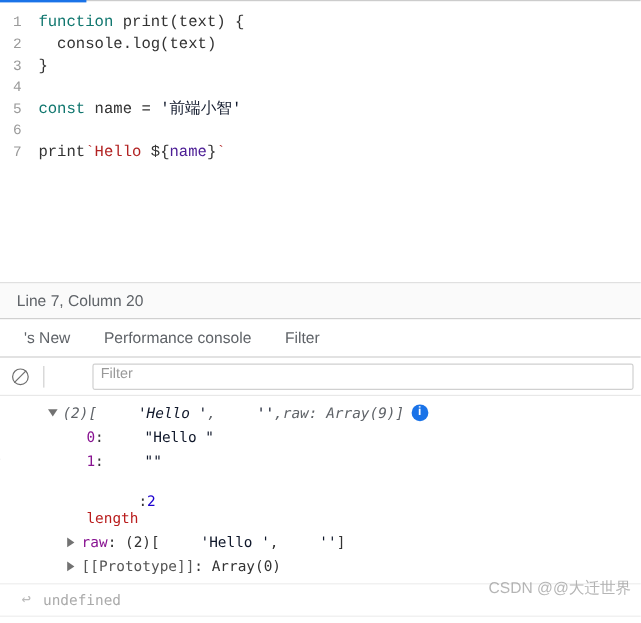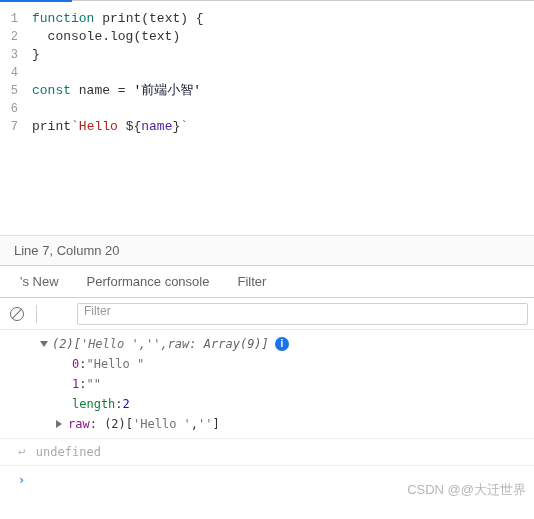--- a/index.html
+++ b/index.html
@@ -82,24 +82,24 @@
 .arrow {
   display: inline-block; width: 0; height: 0; margin-right: 4px;
   border-left: 4px solid transparent; border-right: 4px solid transparent;
 }
 .arrow.down { border-top: 6px solid #727272; }
 .arrow.right {
   border-top: 4px solid transparent; border-bottom: 4px solid transparent;
   border-left: 6px solid #727272; border-right: 0; margin-right: 6px;
 }
 .idx { color: #881391; }
-.strv { color: #737373; }
+.strv { color: #0f172a; margin-left: 34px; }
 .dim { color: #5f6368; font-style: italic; }
 .num { color: #1c00cf; }
-.len { color: #15803d; }
+.len { color: #b91c1c; margin-top: 28px; }
 .info-icon {
   display: inline-flex; width: 14px; height: 14px; border-radius: 50%;
   background: #1a73e8; color: #fff; font-size: 10px; font-weight: bold;
   align-items: center; justify-content: center; margin-left: 6px;
   font-style: normal; font-family: Arial;
 }
 .ret-row {
   display: flex; align-items: center; padding: 3px 0 3px 18px;
   border-bottom: 1px solid #eee; color: #aaa;
 }
@@ -187,20 +187,25 @@
     <div class="row indent1">
       <span class="arrow right"></span>
       <span class="idx">raw</span>
       <span>: (2) </span>
       <span>[</span>
         <span class="strv">'Hello '</span>
         <span>, </span>
         <span class="strv">''</span>
         <span>]</span>
     </div>
+    <div class="row indent1">
+      <span class="arrow right"></span>
+      <span style="color:#565656">[[Prototype]]</span>
+      <span>: Array(0)</span>
+    </div>
   </div>
   <div class="ret-row">
     <span class="ret-arrow">↩</span>
     <span>undefined</span>
   </div>
   <div class="prompt-row">
     <span class="prompt">›</span>
   </div>
 </div>
 

